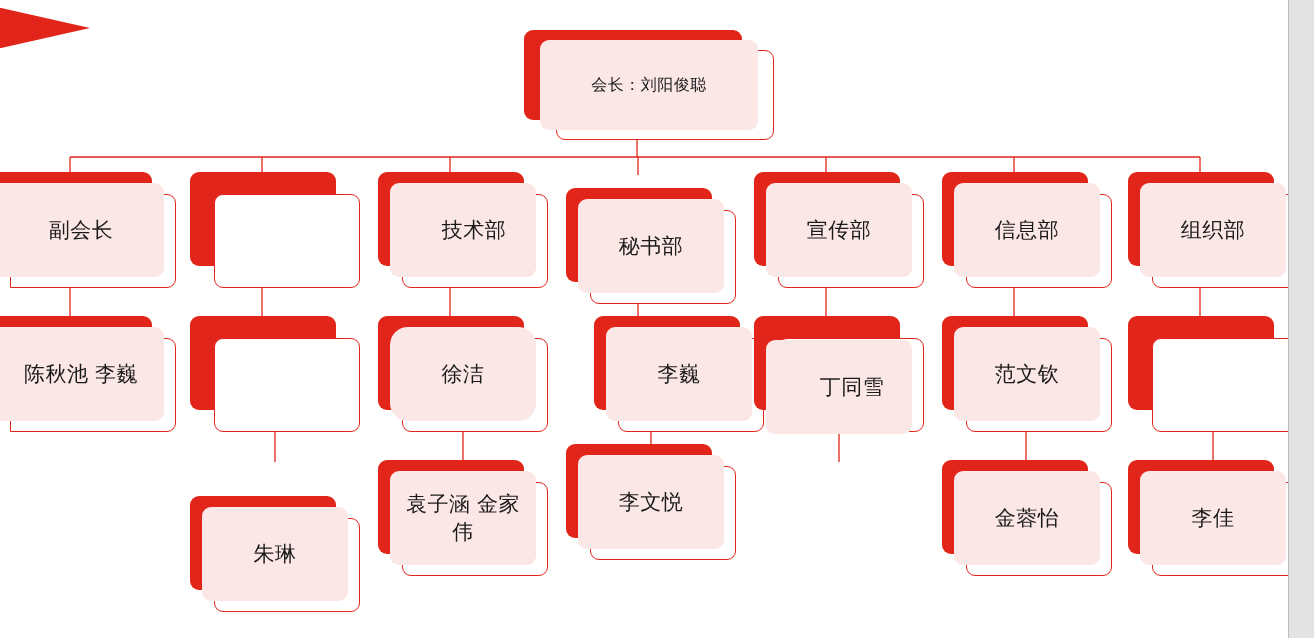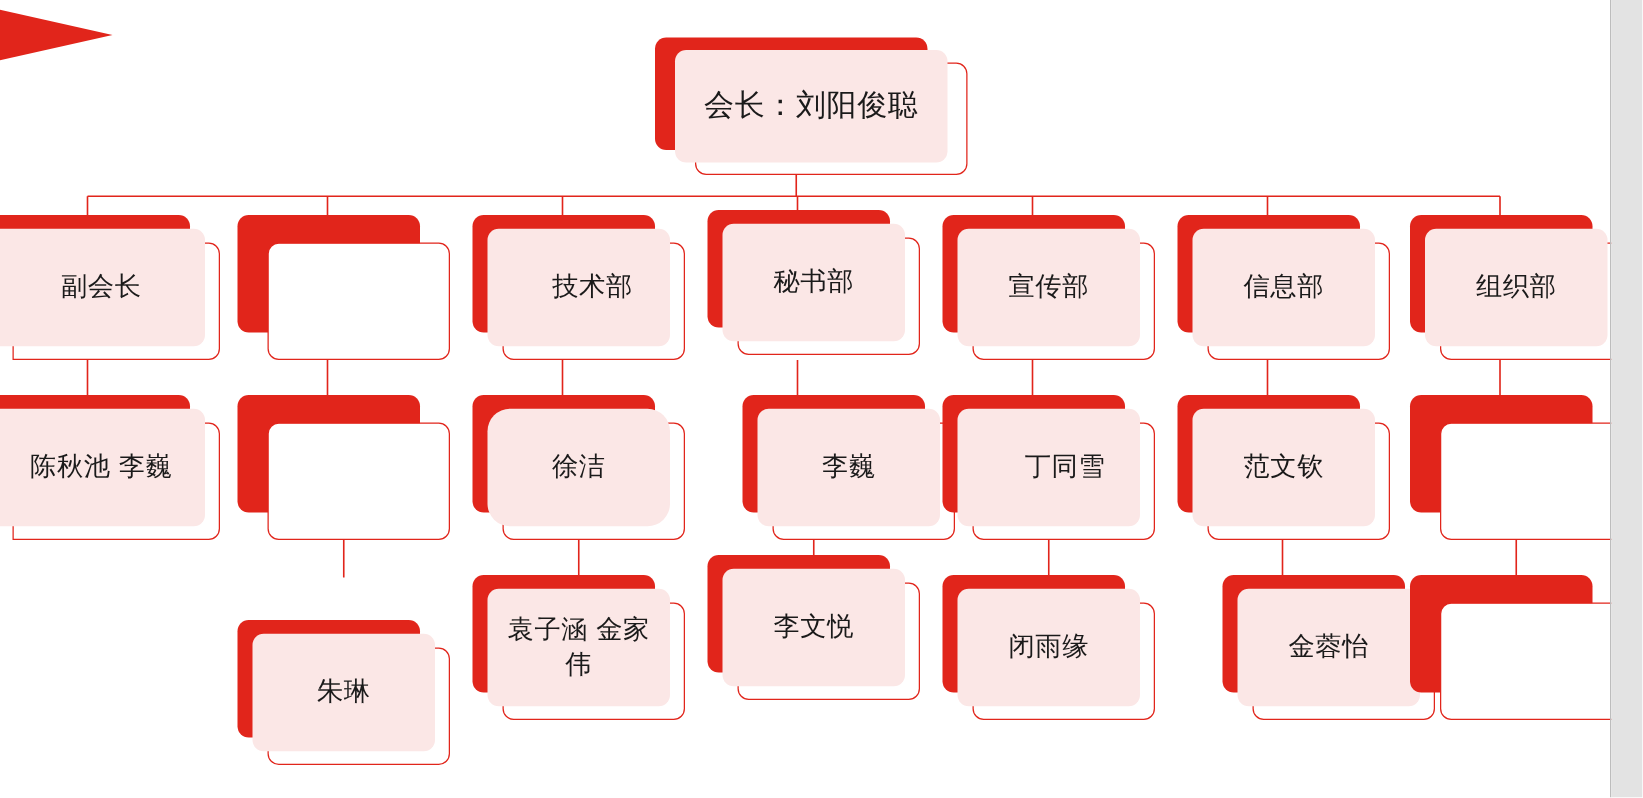--- a/index.html
+++ b/index.html
@@ -97,21 +97,21 @@
   }
   .node .label {
     color: #1A1A1A;
     font-size: 21px;
     line-height: 1.32;
     letter-spacing: 0.5px;
     white-space: pre-line;
     font-weight: 400;
   }
   .node.root .label {
-    font-size: 24px;
+    font-size: 16px;
   }
   .node.clipped-left .shadow-block,
   .node.clipped-left .outline-block,
   .node.clipped-left .face {
     border-top-left-radius: 0;
     border-bottom-left-radius: 0;
   }
 </style>
 </head>
 <body>
@@ -174,21 +174,21 @@
   </div>
 
   <div class="node" style="left:378px; top:172px; width:170px; height:116px;">
     <div class="shadow-block" style="left:0; top:0; width:146px; height:94px;"></div>
     <div class="outline-block" style="left:24px; top:22px; width:146px; height:94px;"></div>
     <div class="face" style="left:12px; top:11px; width:146px; height:94px;padding-left:32px;">
       <span class="label">技术部</span>
     </div>
   </div>
 
-  <div class="node" style="left:566px; top:168px; width:169px; height:116px;">
+  <div class="node" style="left:566px; top:188px; width:169px; height:116px;">
     <div class="shadow-block" style="left:0; top:0; width:146px; height:94px;"></div>
     <div class="outline-block" style="left:24px; top:22px; width:146px; height:94px;"></div>
     <div class="face" style="left:12px; top:11px; width:146px; height:94px;">
       <span class="label">秘书部</span>
     </div>
   </div>
 
   <div class="node" style="left:754px; top:172px; width:170px; height:116px;">
     <div class="shadow-block" style="left:0; top:0; width:146px; height:94px;"></div>
     <div class="outline-block" style="left:24px; top:22px; width:146px; height:94px;"></div>
@@ -238,21 +238,21 @@
     <div class="shadow-block" style="left:0; top:0; width:146px; height:94px;"></div>
     <div class="outline-block" style="left:24px; top:22px; width:146px; height:94px;"></div>
     <div class="face" style="left:12px; top:11px; width:146px; height:94px;">
       <span class="label">李巍</span>
     </div>
   </div>
 
   <div class="node" style="left:754px; top:316px; width:170px; height:116px;">
     <div class="shadow-block" style="left:0; top:0; width:146px; height:94px;"></div>
     <div class="outline-block" style="left:24px; top:22px; width:146px; height:94px;"></div>
-    <div class="face" style="left:12px; top:11px; width:146px; height:94px;padding-left:36px;">
+    <div class="face" style="left:12px; top:24px; width:146px; height:94px;padding-left:36px;">
       <span class="label">丁同雪</span>
     </div>
   </div>
 
   <div class="node" style="left:942px; top:316px; width:170px; height:116px;">
     <div class="shadow-block" style="left:0; top:0; width:146px; height:94px;"></div>
     <div class="outline-block" style="left:24px; top:22px; width:146px; height:94px;"></div>
     <div class="face" style="left:12px; top:11px; width:146px; height:94px;">
       <span class="label">范文钦</span>
     </div>
@@ -280,37 +280,33 @@
   </div>
 
   <div class="node" style="left:566px; top:444px; width:170px; height:148px;">
     <div class="shadow-block" style="left:0; top:0; width:146px; height:94px;"></div>
     <div class="outline-block" style="left:24px; top:22px; width:146px; height:94px;"></div>
     <div class="face" style="left:12px; top:11px; width:146px; height:94px;">
       <span class="label">李文悦</span>
     </div>
   </div>
 
-  <div class="node" style="left:754px; top:460px; width:170px; height:116px;">
-    <div class="shadow-block" style="left:0; top:0; width:146px; height:94px;"></div>
-    <div class="outline-block" style="left:24px; top:22px; width:146px; height:94px;"></div>
-    <div class="face" style="left:12px; top:11px; width:146px; height:94px;">
-      <span class="label">闭雨缘</span>
-    </div>
-  </div>
-
-  <div class="node" style="left:942px; top:460px; width:170px; height:116px;margin-left:36px;">
+
+  <div class="node" style="left:942px; top:460px; width:170px; height:116px;">
     <div class="shadow-block" style="left:0; top:0; width:146px; height:94px;"></div>
     <div class="outline-block" style="left:24px; top:22px; width:146px; height:94px;"></div>
     <div class="face" style="left:12px; top:11px; width:146px; height:94px;">
       <span class="label">金蓉怡</span>
     </div>
   </div>
 
   <div class="node" style="left:1128px; top:460px; width:170px; height:116px;">
     <div class="shadow-block" style="left:0; top:0; width:146px; height:94px;"></div>
     <div class="outline-block" style="left:24px; top:22px; width:146px; height:94px;"></div>
+    <div class="face" style="left:12px; top:11px; width:146px; height:94px;">
+      <span class="label">李佳</span>
+    </div>
   </div>
 
   <div class="right-gutter-rule"></div>
   <div class="right-gutter"></div>
 
 </div>
 
 </body></html>

